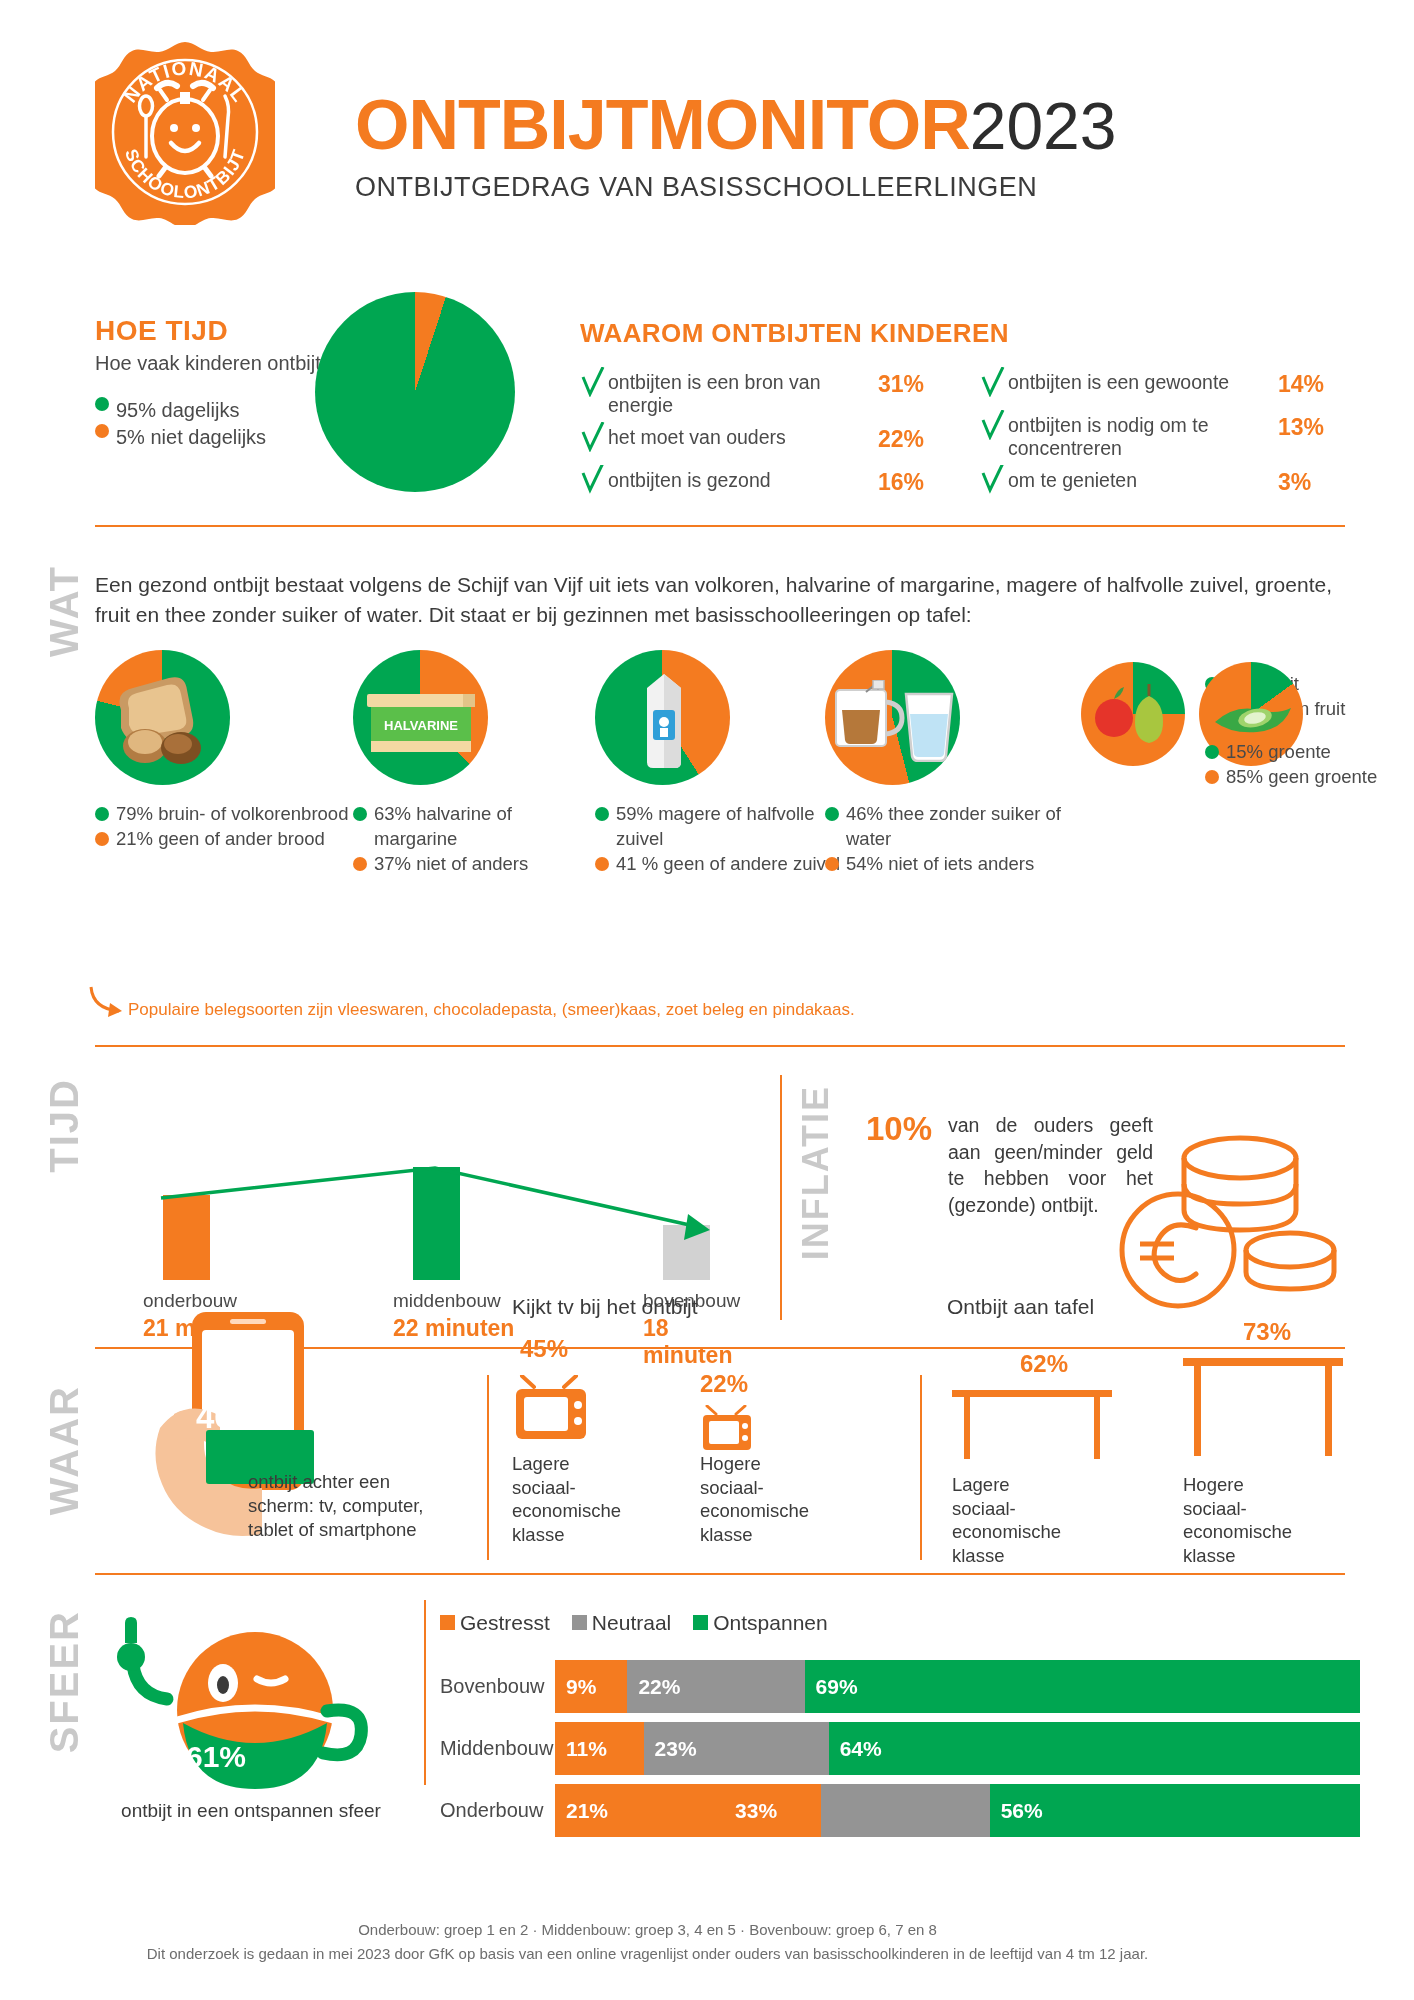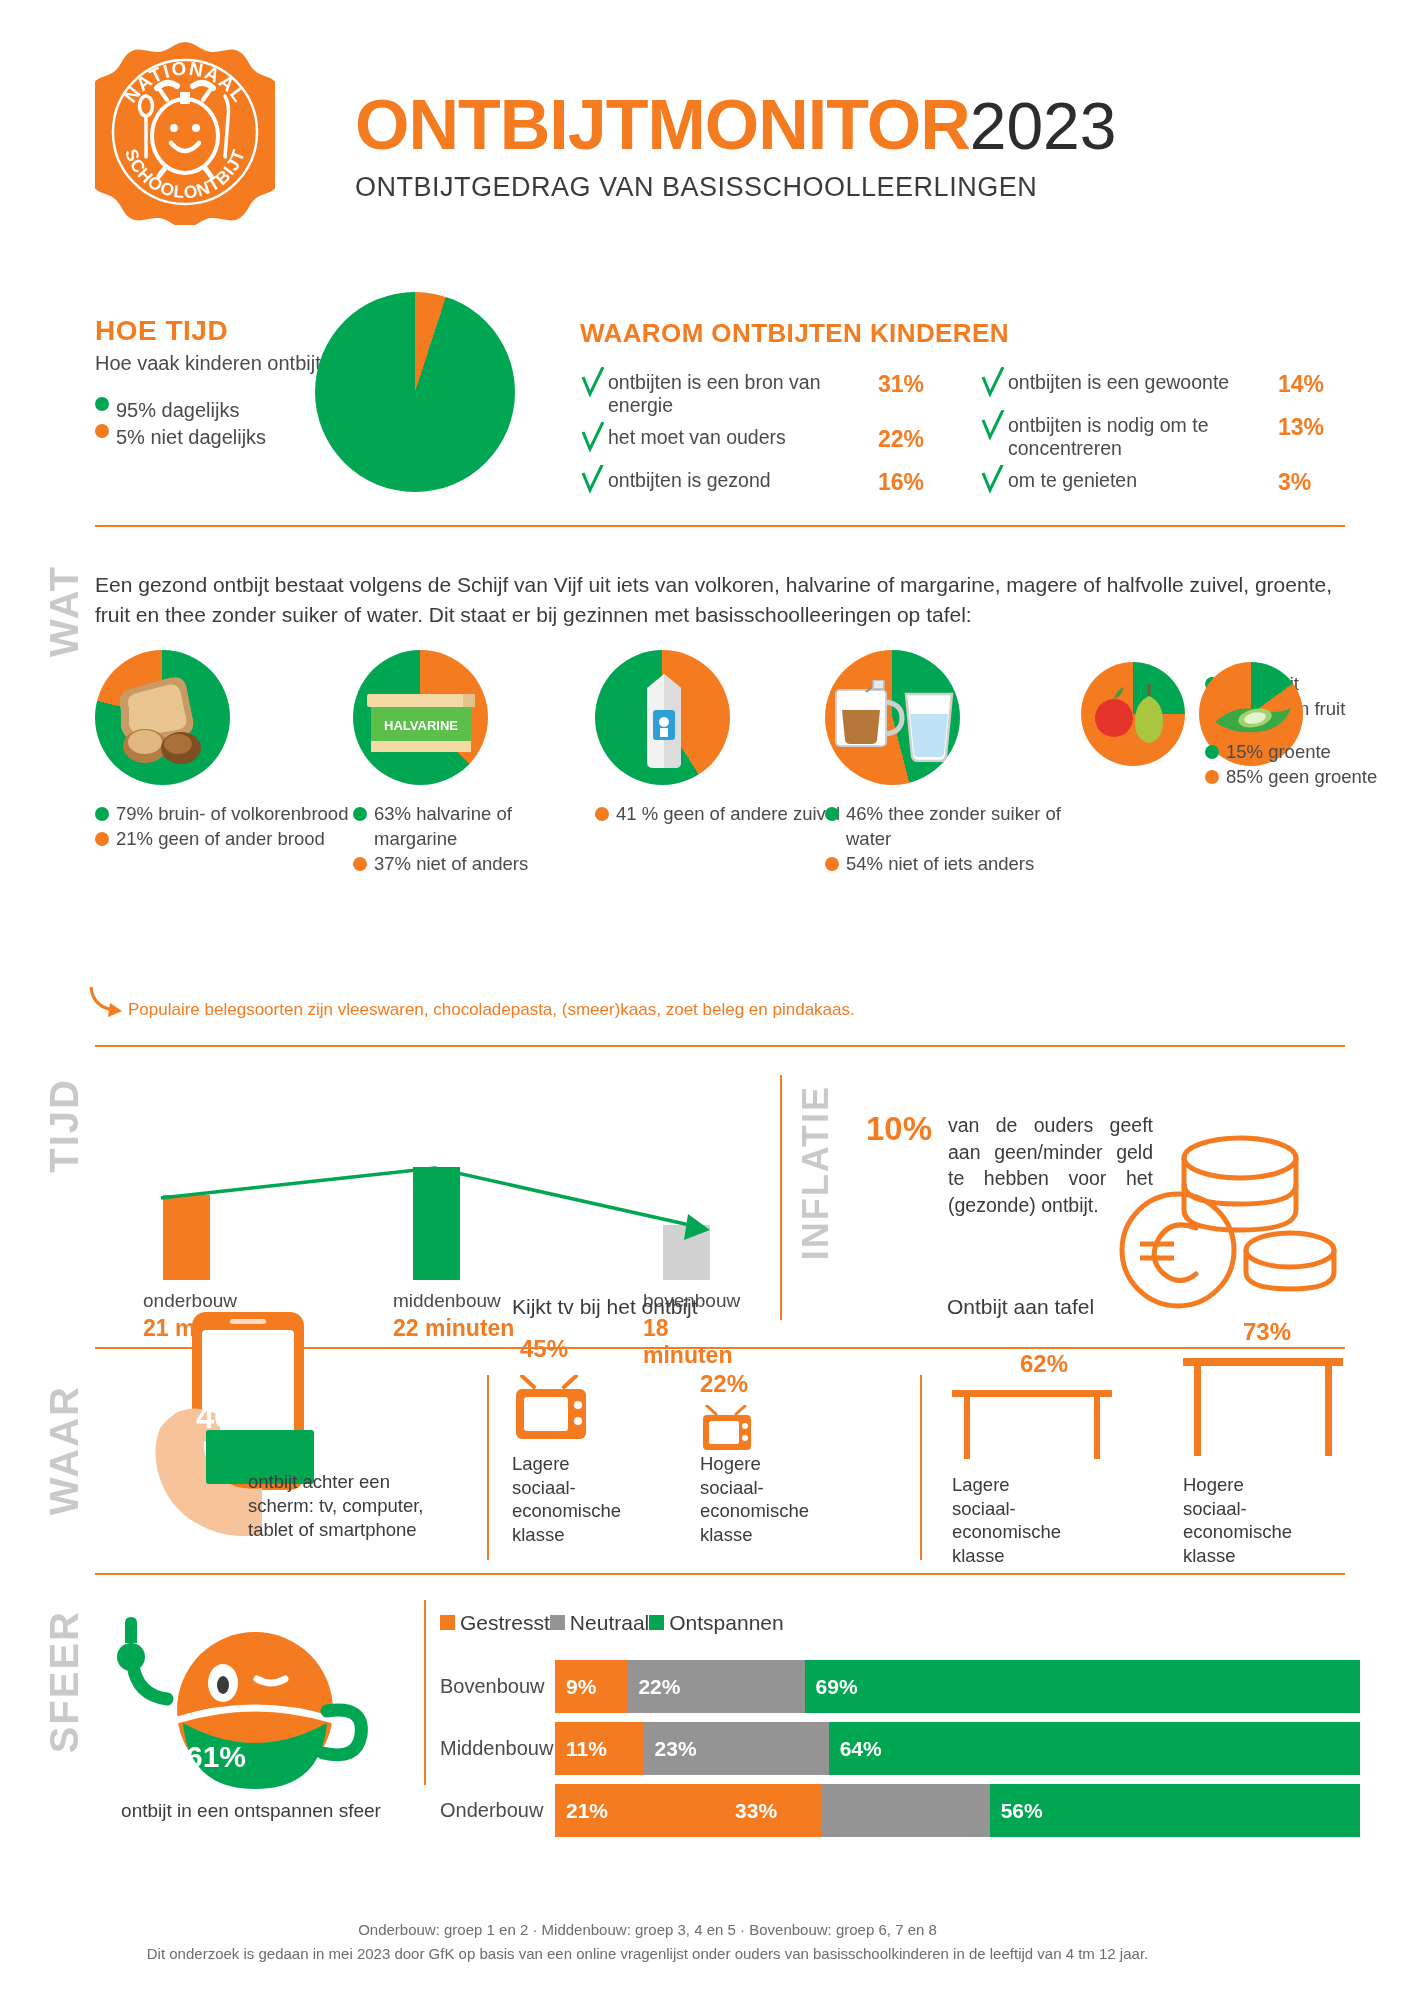--- a/index.html
+++ b/index.html
@@ -82,21 +82,21 @@
   .waar-hand{position:absolute;left:150px;top:1310px;}
   .waar-46{position:absolute;left:196px;top:1398px;color:#fff;font-weight:bold;font-size:33px;}
   .waar-cap{position:absolute;left:248px;top:1470px;width:200px;font-size:18.5px;line-height:1.3;color:#3b3b3b;}
   .waar-h{position:absolute;font-size:21px;color:#3b3b3b;}
   .waar-pct{position:absolute;color:#F47B20;font-weight:bold;font-size:24px;}
   .waar-sub{position:absolute;font-size:18.5px;line-height:1.28;color:#3b3b3b;width:125px;}
 
   
   .sfeer-cap{position:absolute;left:96px;top:1800px;width:310px;text-align:center;font-size:19px;color:#3b3b3b;}
   .sfeer-61{position:absolute;left:186px;top:1740px;color:#fff;font-weight:bold;font-size:30px;}
-  .sf-legend{position:absolute;left:440px;top:1611px;display:flex;align-items:center;font-size:21px;color:#3b3b3b;}
+  .sf-legend{position:absolute;left:440px;top:1611px;display:flex;gap:22px;align-items:center;font-size:21px;color:#3b3b3b;}
   .sq{width:15px;height:15px;display:inline-block;margin-right:5px;}
   .sf-rows{position:absolute;left:440px;top:1660px;width:920px;}
   .sf-row{display:flex;align-items:center;margin-bottom:9px;}
   .sf-name{width:115px;font-size:20px;color:#4a4a4a;}
   .sf-bar{flex:1;display:flex;height:53px;}
   .seg{display:flex;align-items:center;color:#fff;font-weight:bold;font-size:21px;}
   .seg span{padding-left:11px;white-space:nowrap;}
   .seg.g{background:#F47B20;}
   .seg.n{background:#949494;}
   .seg.o{background:#00A651;}
@@ -284,20 +284,24 @@
     <div class="wat-ill" style="left:540px;top:16px;">
       <svg width="58" height="106" viewBox="0 0 58 106">
         <path d="M12 22 l17 -14 l17 14 l0 74 q0 6 -6 6 l-22 0 q-6 0 -6 -6 z" fill="#f2f2f2"></path>
         <path d="M29 8 l17 14 l0 74 q0 6 -6 6 l-11 0 z" fill="#dcdcdc"></path>
         <rect x="18" y="44" width="22" height="30" rx="3" fill="#2f9fd8"></rect>
         <circle cx="29" cy="56" r="5" fill="#fff"></circle>
         <rect x="25" y="62" width="8" height="9" fill="#fff"></rect>
       </svg>
     </div>
     <div class="wat-leg" style="left:500px;top:152px;width:258px;">
+      <div class="lg-row">
+          <span class="dot green"></span>
+          <span>59% magere of halfvolle zuivel</span>
+        </div>
       <div class="lg-row">
           <span class="dot orange"></span>
           <span>41 % geen of andere zuivel</span>
         </div>
     </div>
 
     <div class="wat-pie" style="left:730px;top:0px;width:135px;height:135px;background:conic-gradient(from 0deg,#00A651 0 46%, #F47B20 46% 100%);"></div>
     <div class="wat-ill" style="left:737px;top:30px;">
       <svg width="130" height="82" viewBox="0 0 130 82">
         <rect x="4" y="10" width="50" height="56" rx="4" fill="#fff" stroke="#cfcfcf" stroke-width="2"></rect>

